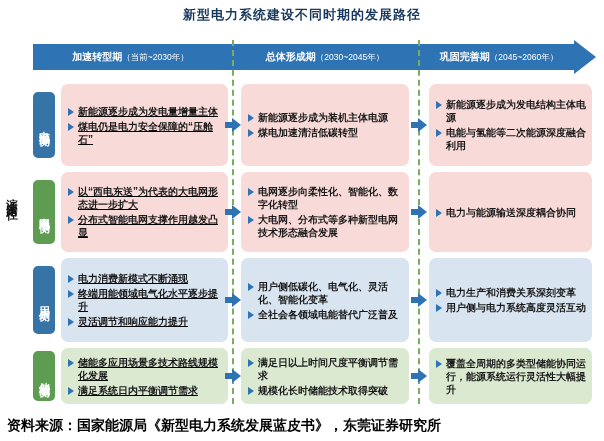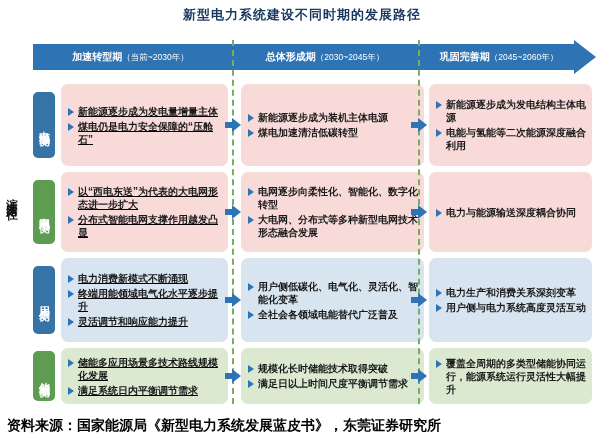--- a/index.html
+++ b/index.html
@@ -35,21 +35,21 @@
   .r3{top:258px;height:84px;} .r4{top:348px;height:56px;}
   .side-label{position:absolute;left:0;top:8px;bottom:8px;width:22px;border-radius:5px;
     display:flex;align-items:center;justify-content:center;
     writing-mode:vertical-rl;text-orientation:upright;
     color:#fff;font-size:11px;font-weight:bold;letter-spacing:2px;}
   .r4 .side-label{top:3px;bottom:3px;}
   .label-blue{background:#3674a8;}
   .label-green{background:#5e9c51;}
   .cell{position:absolute;top:0;bottom:0;border-radius:7px;box-sizing:border-box;
     display:flex;flex-direction:column;justify-content:center;padding:4px 5px 4px 7px;}
-  .c1{left:28px;width:167px;text-decoration:underline;} .c2{left:208px;width:183px;} .c3{left:396px;width:163px;}
+  .c1{left:28px;width:167px;text-decoration:underline;} .c2{left:208px;width:168px;} .c3{left:396px;width:163px;}
   .bg-pink{background:#f8dbd9;} .bg-blue{background:#d9e4f1;} .bg-green{background:#dbe9d0;}
   .item{display:flex;align-items:flex-start;margin:1px 0;}
   .bullet{width:0;height:0;border-left:6px solid #2e74b5;border-top:4px solid transparent;
     border-bottom:4px solid transparent;margin:3px 4px 0 0;flex-shrink:0;}
   .item-text{font-size:10px;font-weight:bold;color:#1a1a1a;line-height:13px;}
   
   .flow-arrow{position:absolute;width:16px;height:14px;z-index:4;}
   .flow-arrow::before{content:"";position:absolute;left:0;top:4px;width:7px;height:6px;background:#2e74b5;}
   .flow-arrow::after{content:"";position:absolute;left:7px;top:0;width:0;height:0;
     border-left:9px solid #2e74b5;border-top:7px solid transparent;border-bottom:7px solid transparent;}
@@ -195,25 +195,25 @@
           <span class="item-text">储能多应用场景多技术路线规模化发展</span>
         </div>
       <div class="item">
           <span class="bullet"></span>
           <span class="item-text">满足系统日内平衡调节需求</span>
         </div>
     </div>
     <div class="cell c2 bg-green">
       <div class="item">
           <span class="bullet"></span>
+          <span class="item-text">满足日以上时间尺度平衡调节需求</span>
+        </div>
+      <div class="item">
+          <span class="bullet"></span>
           <span class="item-text">规模化长时储能技术取得突破</span>
-        </div>
-      <div class="item">
-          <span class="bullet"></span>
-          <span class="item-text">满足日以上时间尺度平衡调节需求</span>
         </div>
     </div>
     <div class="cell c3 bg-green">
       <div class="item">
           <span class="bullet"></span>
           <span class="item-text">覆盖全周期的多类型储能协同运行，能源系统运行灵活性大幅提升</span>
         </div>
     </div>
   </div>
 

